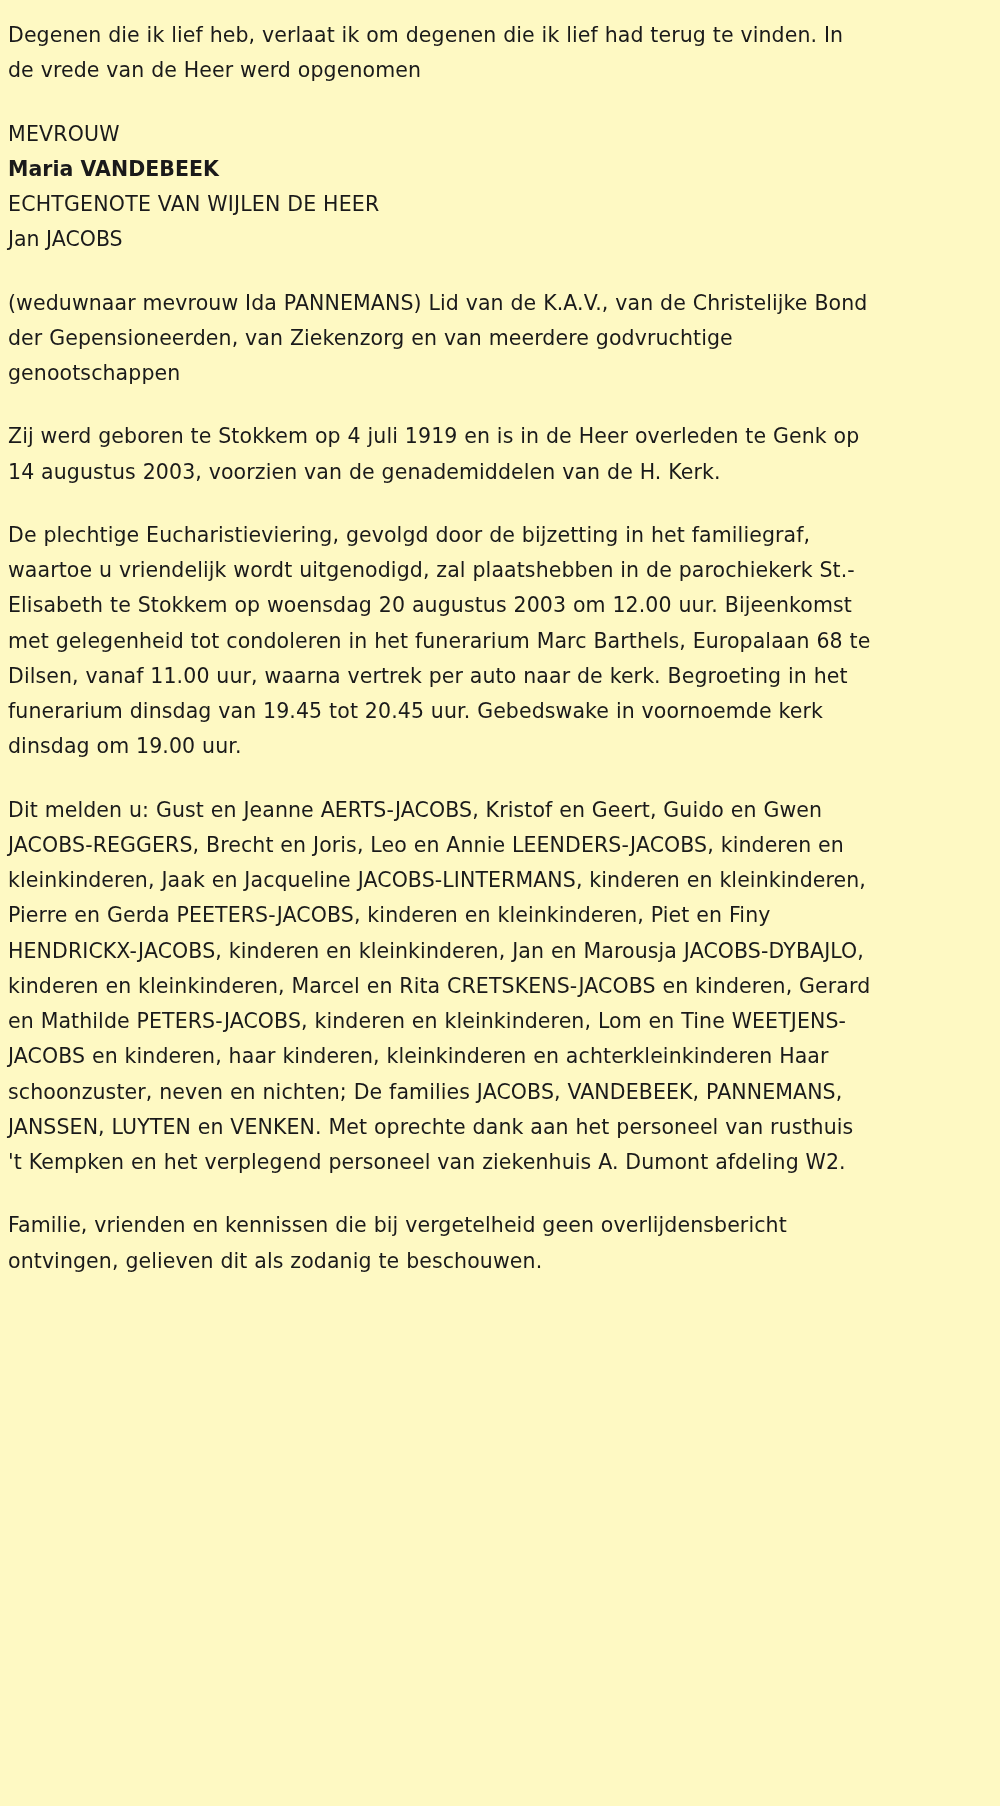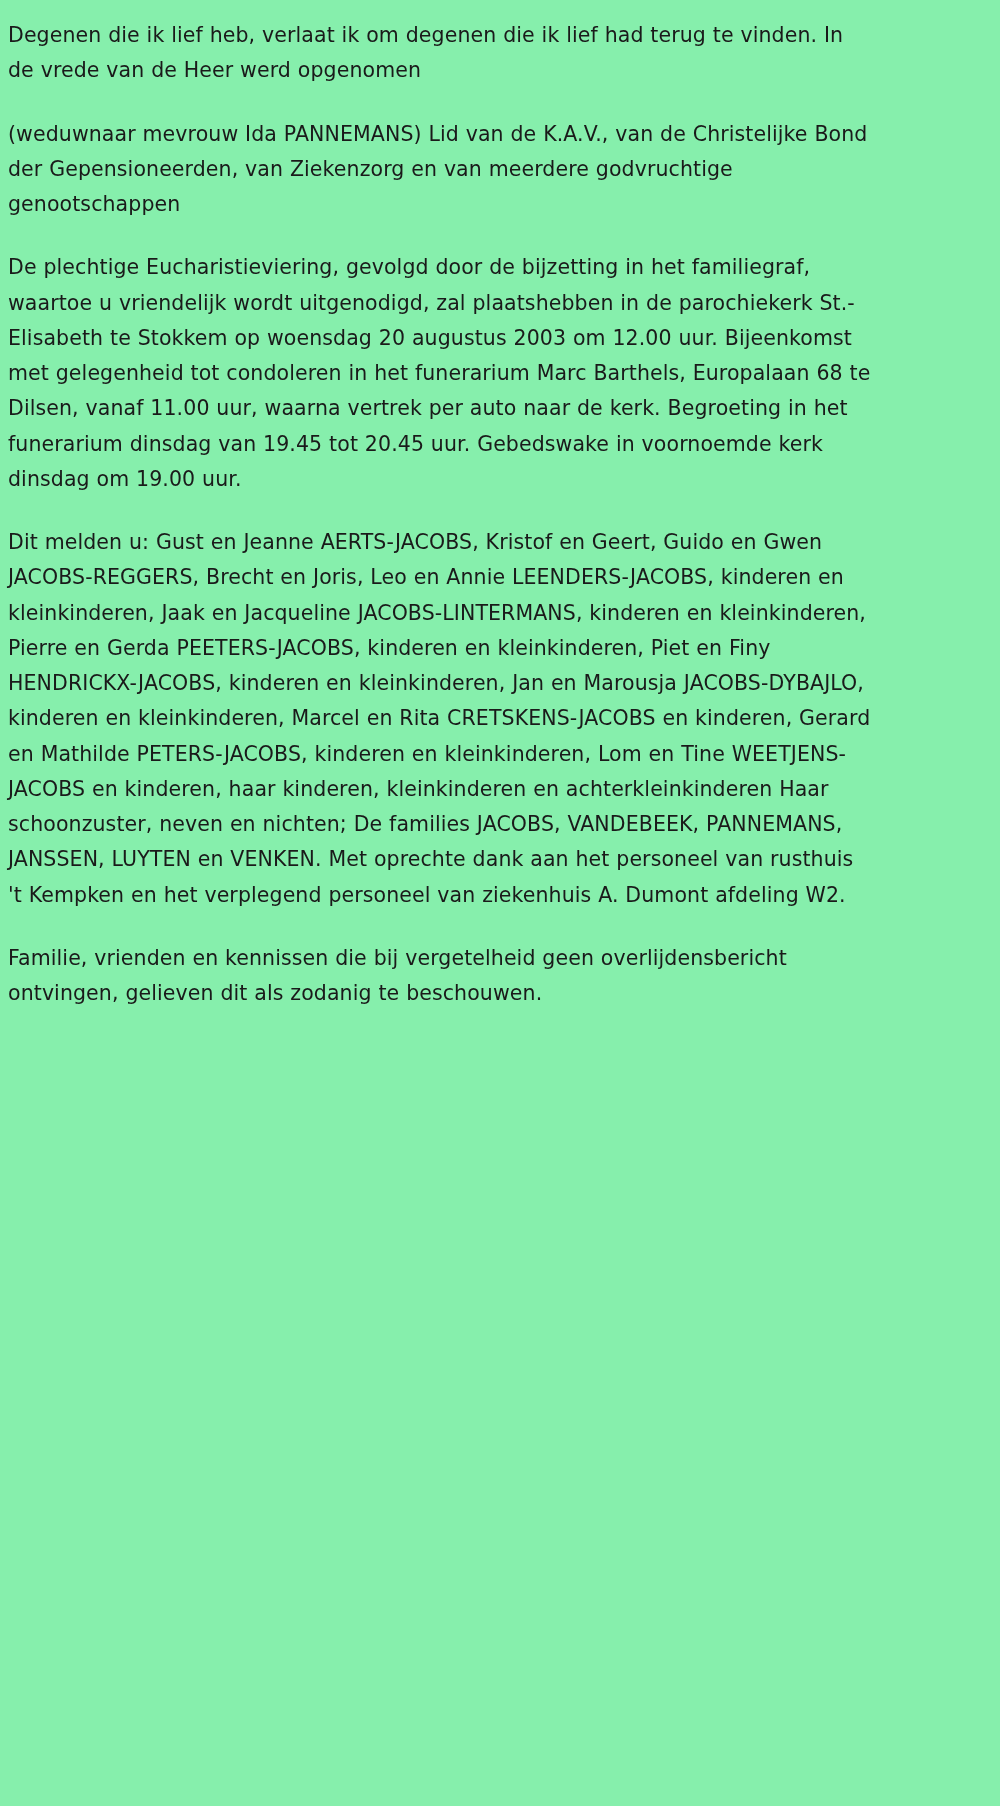--- a/index.html
+++ b/index.html
@@ -13,21 +13,21 @@
     min-height: 1806px;
     font-family: "DejaVu Sans", "Liberation Sans", sans-serif;
     color: #1a1a1a;
     -webkit-font-smoothing: antialiased;
   }
   .page {
     box-sizing: border-box;
     width: 1000px;
     min-height: 1806px;
     padding: 18px 128px 20px 8px;
-    background: #86efac;
+    background: #fef9c3;
   }
   .block {
     font-size: 20.5px;
     line-height: 1.72;
     letter-spacing: 0.005em;
     color: #1a1a1a;
     margin: 0 0 28px 0;
     text-align: left;
     word-spacing: 0.01em;
   }
@@ -51,23 +51,30 @@
     letter-spacing: 0.01em;
   }
 </style>
 </head>
 <body>
 
 <div class="page">
 
   <p class="block">Degenen die ik lief heb, verlaat ik om degenen die ik lief had terug te vinden. In de vrede van de Heer werd opgenomen</p>
 
+  <div class="name-block">
+    <div class="name-line caps">MEVROUW</div>
+    <div class="name-line deceased">Maria VANDEBEEK</div>
+    <div class="name-line caps">ECHTGENOTE VAN WIJLEN DE HEER</div>
+    <div class="name-line">Jan JACOBS</div>
+  </div>
 
   <p class="block">(weduwnaar mevrouw Ida PANNEMANS) Lid van de K.A.V., van de Christelijke Bond der Gepensioneerden, van Ziekenzorg en van meerdere godvruchtige genootschappen</p>
 
+  <p class="block">Zij werd geboren te Stokkem op 4 juli 1919 en is in de Heer overleden te Genk op 14 augustus 2003, voorzien van de genademiddelen van de H. Kerk.</p>
 
   <p class="block">De plechtige Eucharistieviering, gevolgd door de bijzetting in het familiegraf, waartoe u vriendelijk wordt uitgenodigd, zal plaatshebben in de parochiekerk St.-Elisabeth te Stokkem op woensdag 20 augustus 2003 om 12.00 uur. Bijeenkomst met gelegenheid tot condoleren in het funerarium Marc Barthels, Europalaan 68 te Dilsen, vanaf 11.00 uur, waarna vertrek per auto naar de kerk. Begroeting in het funerarium dinsdag van 19.45 tot 20.45 uur. Gebedswake in voornoemde kerk dinsdag om 19.00 uur.</p>
 
   <p class="block">Dit melden u: Gust en Jeanne AERTS-JACOBS, Kristof en Geert, Guido en Gwen JACOBS-REGGERS, Brecht en Joris, Leo en Annie LEENDERS-JACOBS, kinderen en kleinkinderen, Jaak en Jacqueline JACOBS-LINTERMANS, kinderen en kleinkinderen, Pierre en Gerda PEETERS-JACOBS, kinderen en kleinkinderen, Piet en Finy HENDRICKX-JACOBS, kinderen en kleinkinderen, Jan en Marousja JACOBS-DYBAJLO, kinderen en kleinkinderen, Marcel en Rita CRETSKENS-JACOBS en kinderen, Gerard en Mathilde PETERS-JACOBS, kinderen en kleinkinderen, Lom en Tine WEETJENS-JACOBS en kinderen, haar kinderen, kleinkinderen en achterkleinkinderen Haar schoonzuster, neven en nichten; De families JACOBS, VANDEBEEK, PANNEMANS, JANSSEN, LUYTEN en VENKEN. Met oprechte dank aan het personeel van rusthuis 't Kempken en het verplegend personeel van ziekenhuis A. Dumont afdeling W2.</p>
 
 
   <p class="block">Familie, vrienden en kennissen die bij vergetelheid geen overlijdensbericht ontvingen, gelieven dit als zodanig te beschouwen.</p>
 
 </div>
 

